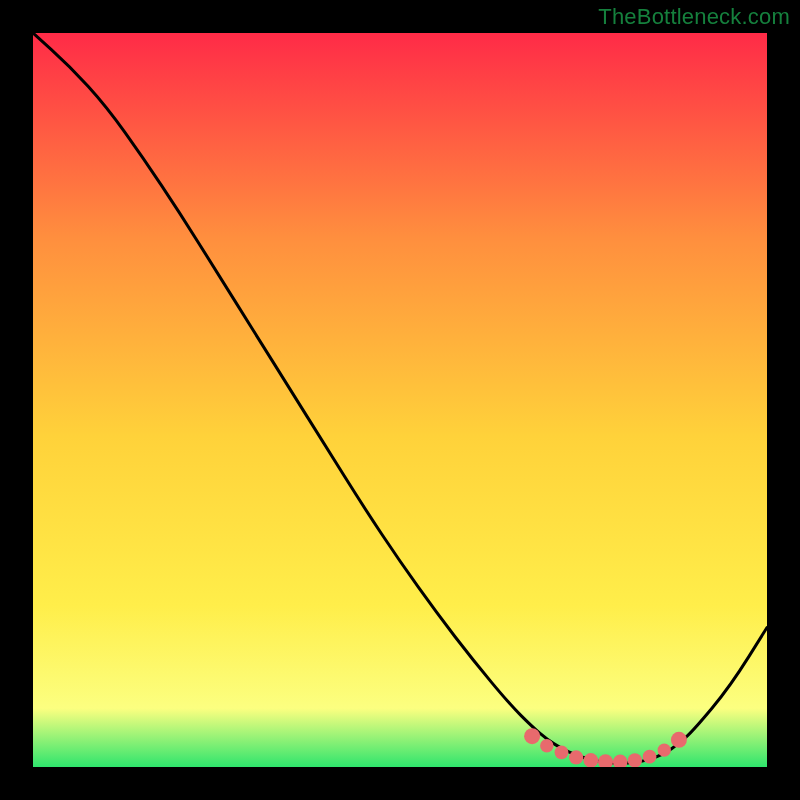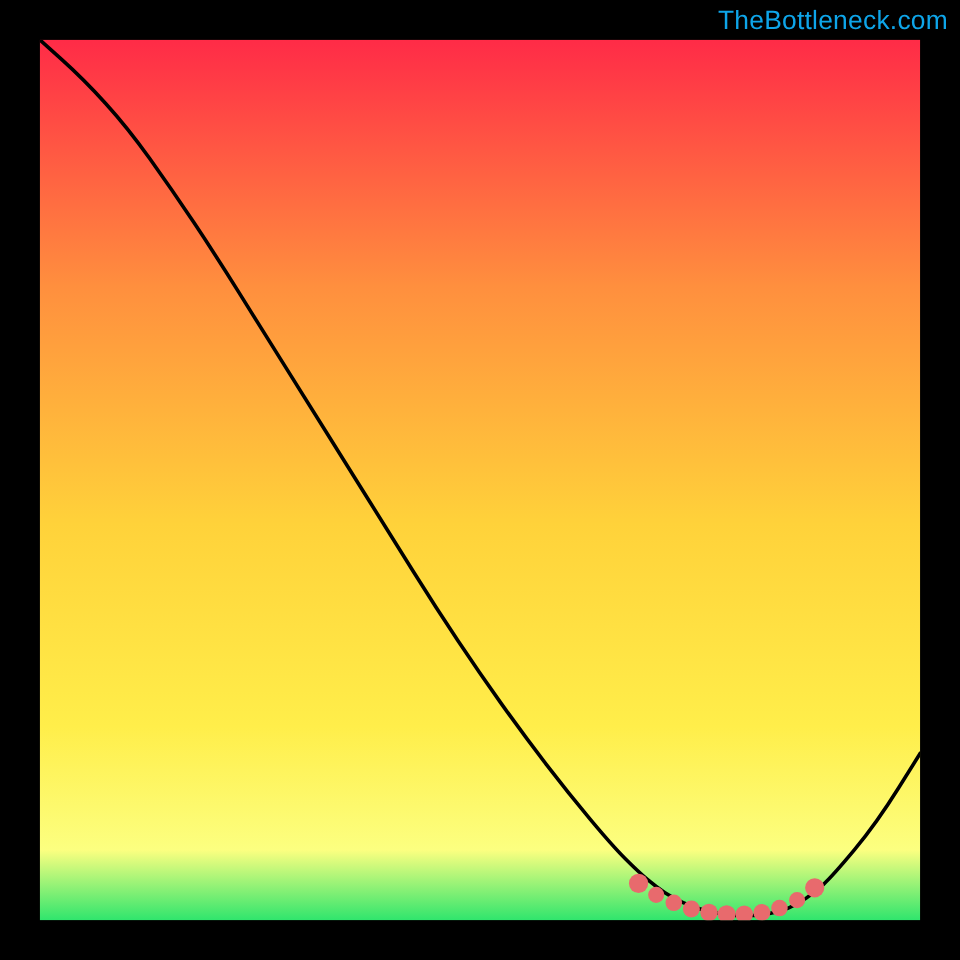--- a/index.html
+++ b/index.html
@@ -16,21 +16,21 @@
     left: 0;
     top: 0;
     width: 800px;
     height: 800px;
     background: #000;
   }
   .watermark {
     position: absolute;
     top: 4px;
     right: 10px;
-    color: #0ea5e9;
+    color: #15803d;
     font-size: 22px;
     font-weight: 500;
     letter-spacing: 0.2px;
     user-select: none;
   }
   .plot {
     position: absolute;
     left: 33px;
     top: 33px;
     width: 734px;

